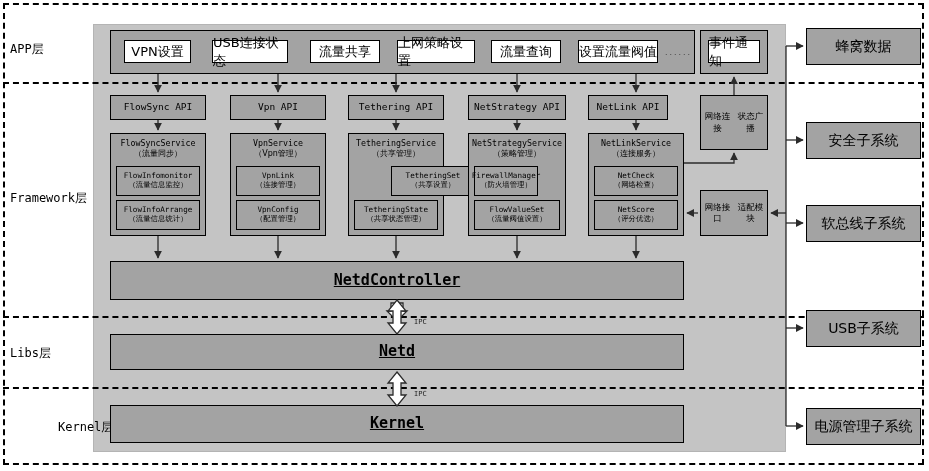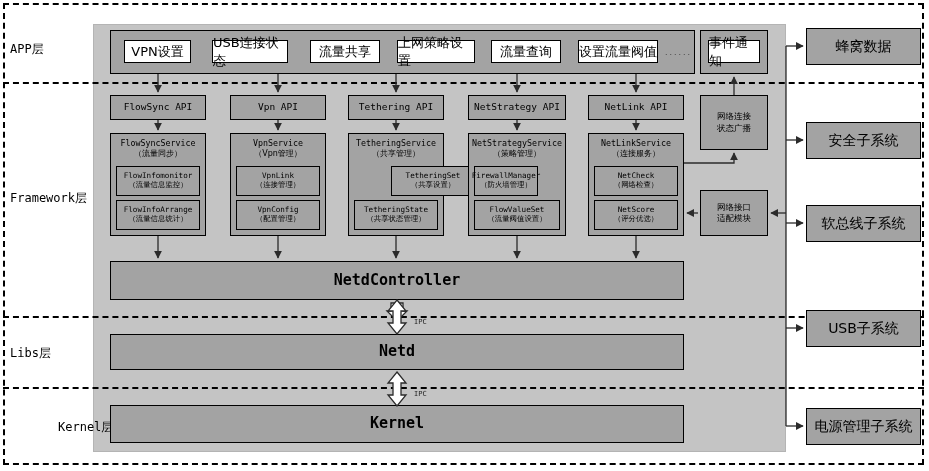--- a/index.html
+++ b/index.html
@@ -27,23 +27,23 @@
        font-family:"DejaVu Sans","Liberation Sans",sans-serif;}
   .dots{position:absolute;font-size:9px;letter-spacing:2px;color:#444;}
 
   .api{font-family:"DejaVu Sans Mono","Liberation Mono",monospace;font-size:9.5px;}
   .svc{font-family:"DejaVu Sans Mono","Liberation Mono",monospace;font-size:8.3px;
        flex-direction:column;justify-content:flex-start;padding-top:5px;}
   .svc .ln2{font-family:"DejaVu Sans","Liberation Sans",sans-serif;font-size:8px;}
   .sub{font-family:"DejaVu Sans Mono","Liberation Mono",monospace;font-size:7.6px;
        flex-direction:column;}
   .sub .ln2{font-family:"DejaVu Sans","Liberation Sans",sans-serif;font-size:7.4px;}
-  .big{font-family:"DejaVu Sans Mono","Liberation Mono",monospace;font-size:15px;font-weight:bold;}
+  .big{font-family:"DejaVu Sans Mono","Liberation Mono",monospace;font-size:15px;font-weight:bold;text-decoration:underline;}
   .cnbox{font-family:"DejaVu Sans","Liberation Sans",sans-serif;font-size:8.5px;
-       flex-direction:column;line-height:1.35;}
+       flex-direction:row;line-height:1.35;}
   .sysbox{font-family:"DejaVu Sans","Liberation Sans",sans-serif;font-size:14px;}
 
   .ipc-lbl{position:absolute;font-family:"DejaVu Sans Mono","Liberation Mono",monospace;
        font-size:7px;color:#222;}
 
   svg.lay{position:absolute;left:0;top:0;width:929px;height:471px;overflow:visible;
        pointer-events:none;}
 </style>
 </head>
 <body>
@@ -73,21 +73,21 @@
   <div class="app-chip" style="left:578px;top:40px;width:80px;height:23px;">设置流量阀值</div>
   <div class="dots" style="left:665px;top:47px;">......</div>
 
   <div class="box" style="left:700px;top:30px;width:68px;height:44px;"></div>
   <div class="app-chip" style="left:708px;top:40px;width:52px;height:23px;">事件通知</div>
 
   <div class="box api" style="left:110px;top:95px;width:96px;height:25px;">FlowSync API</div>
   <div class="box api" style="left:230px;top:95px;width:96px;height:25px;">Vpn API</div>
   <div class="box api" style="left:348px;top:95px;width:96px;height:25px;">Tethering API</div>
   <div class="box api" style="left:468px;top:95px;width:98px;height:25px;">NetStrategy API</div>
-  <div class="box api" style="left:588px;top:95px;width:96px;height:25px;">NetLink API</div>
+  <div class="box api" style="left:588px;top:95px;width:80px;height:25px;">NetLink API</div>
 
   <div class="box svc" style="left:110px;top:133px;width:96px;height:103px;">
     <span>FlowSyncService</span>
     <span class="ln2">（流量同步）</span>
   </div>
   <div class="box sub" style="left:116px;top:166px;width:84px;height:30px;">
     <span>FlowInfomonitor</span>
     <span class="ln2">（流量信息监控）</span>
   </div>
   <div class="box sub" style="left:116px;top:200px;width:84px;height:30px;">

